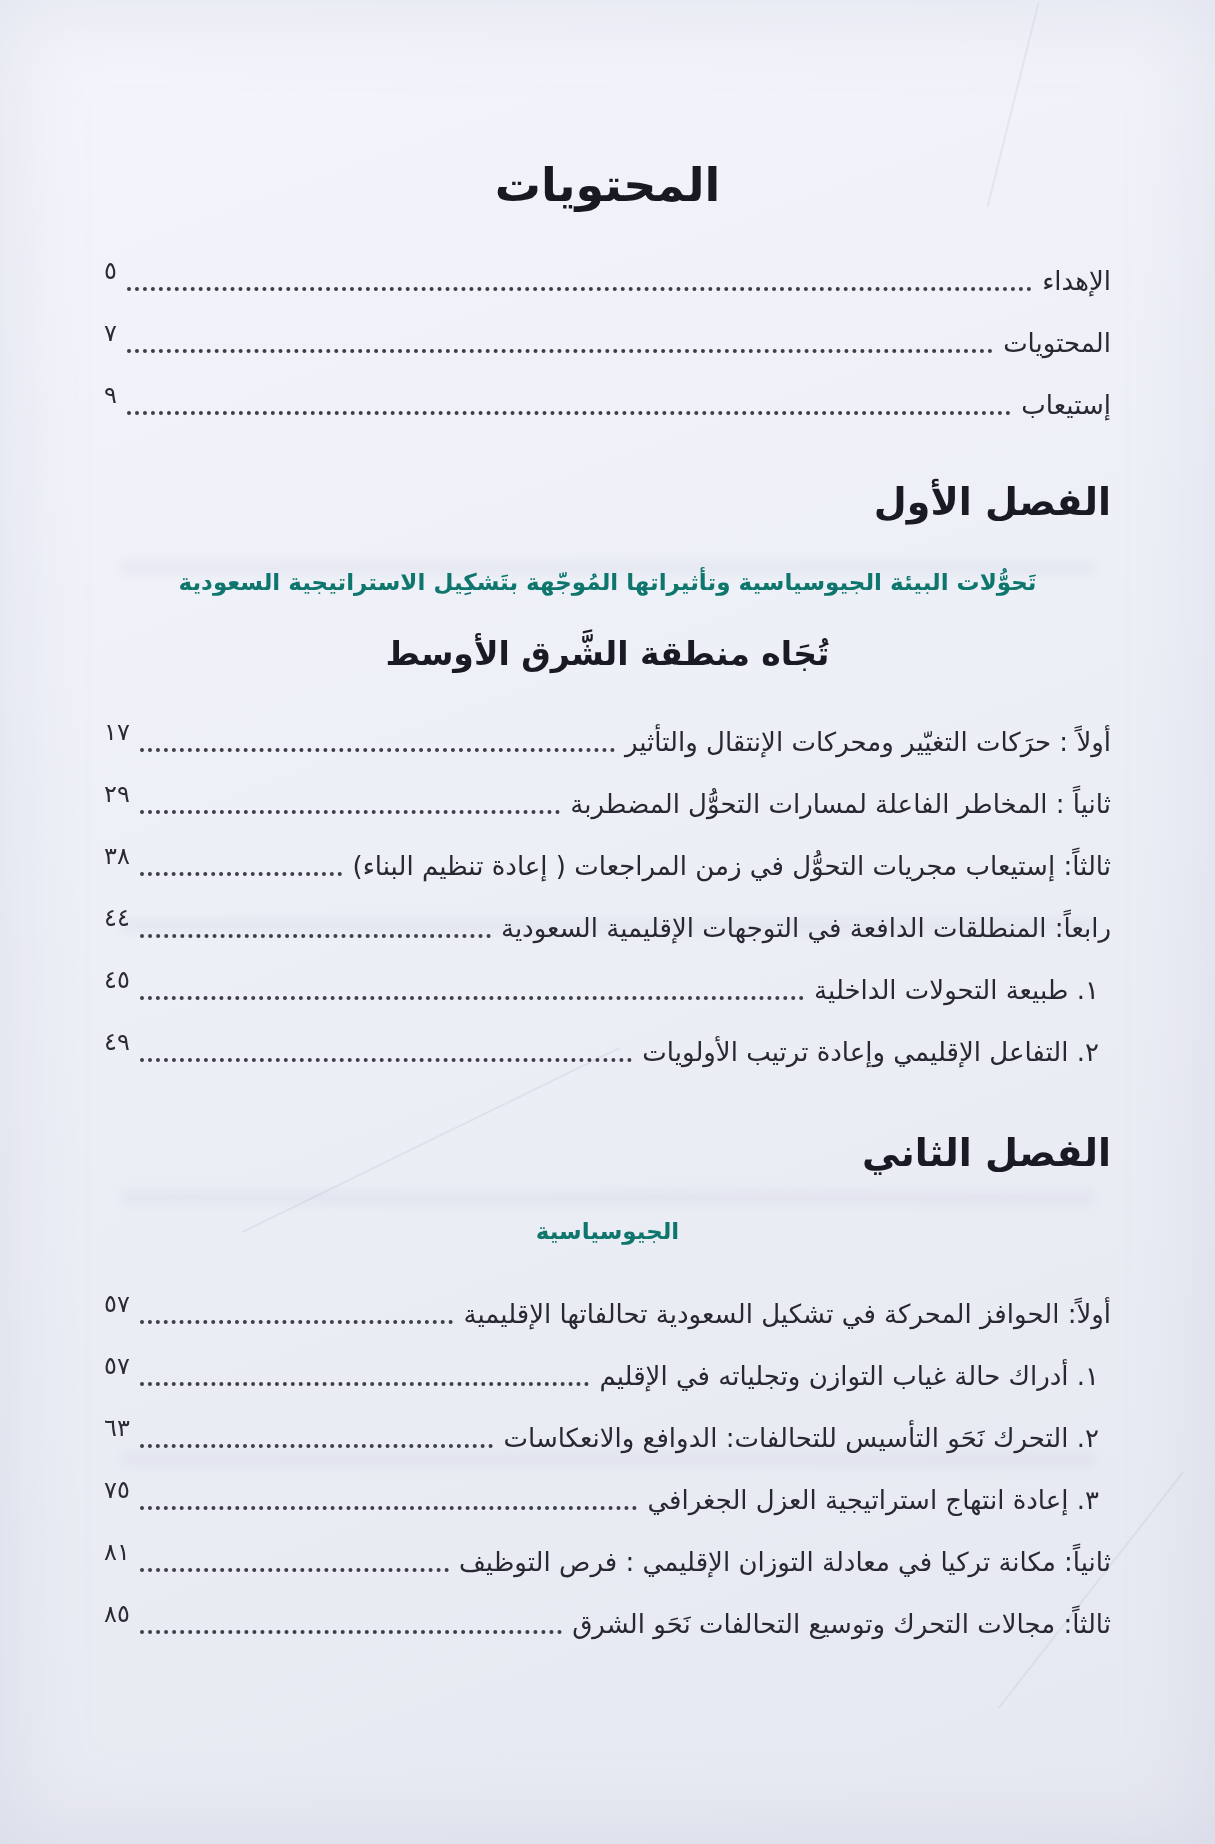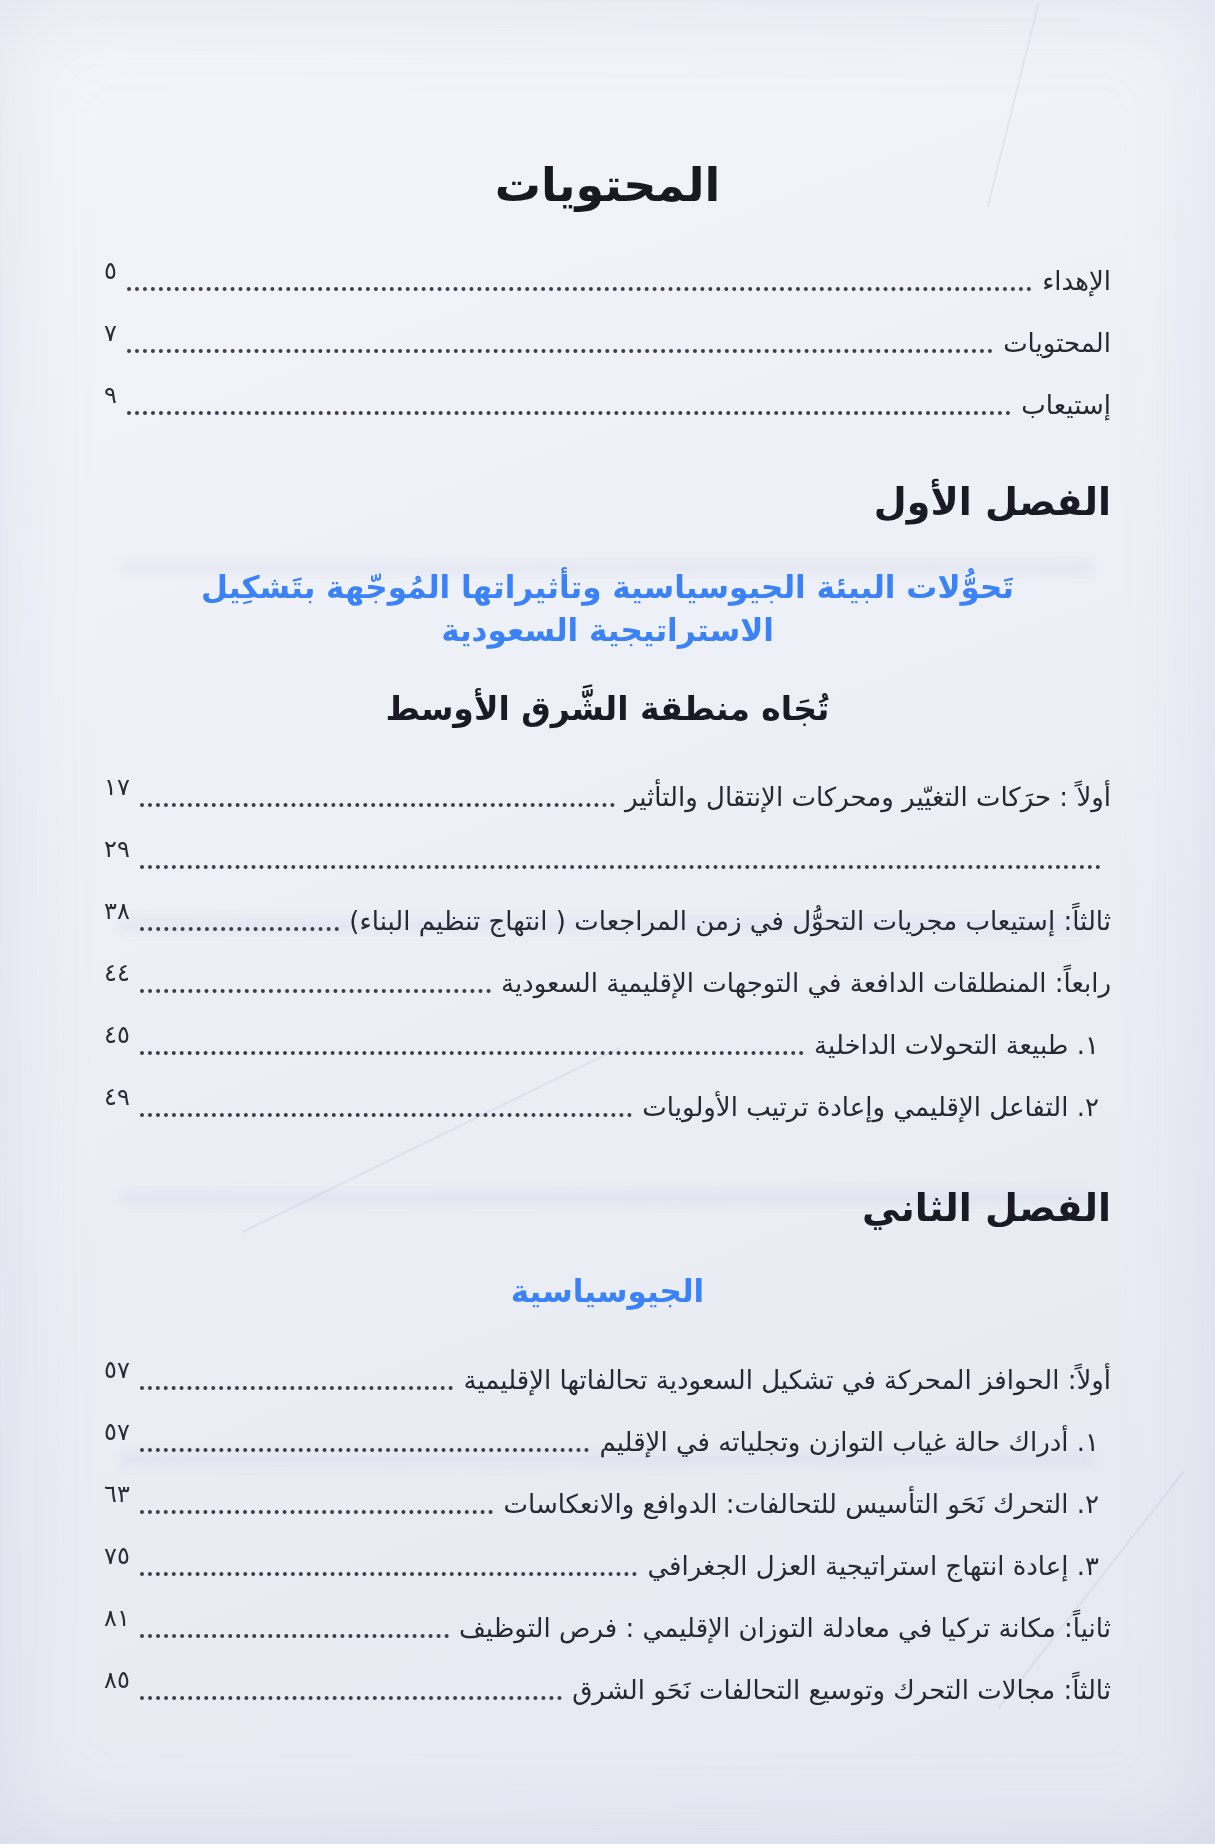--- a/index.html
+++ b/index.html
@@ -23,21 +23,21 @@
     letter-spacing:-1px;
   }
   .front-matter{margin-top:58px;}
   .toc-row{display:flex;direction:rtl;align-items:flex-end;height:38px;margin-bottom:24px;}
   .toc-row.indent{padding-right:12px;}
   .toc-label{font-size:26px;white-space:nowrap;color:#282832;margin-top:20px;}
   .leader{flex:1;border-bottom:4px dotted #3e3e4a;margin:0 10px 5px 10px;min-width:30px;}
   .toc-num{font-size:24px;margin-bottom:11px;color:#2b2b35;}
 
   .chapter-heading{margin:60px 0 0 0;font-size:38px;font-weight:bold;color:#1a1a24;}
-  .chapter-title{margin:42px 0 0 0;text-align:center;font-size:31px;font-weight:bold;color:#3b82f6;line-height:1.4;}
+  .chapter-title{margin:42px 0 0 0;text-align:center;font-size:23px;font-weight:bold;color:#0f766e;line-height:1.4;}
   .chapter-title.second-line{margin-top:30px;}
   .chapter-subtitle{margin:36px 0 0 0;text-align:center;font-size:33px;font-weight:bold;color:#1a1a24;}
   .toc-rows{margin-top:46px;}
   .toc-rows.ch2{margin-top:44px;}
   .chapter2 .chapter-heading{margin-top:64px;}
   .chapter2 .chapter-title{margin-top:40px;}
 </style>
 </head>
 <body>
 
@@ -77,25 +77,26 @@
     <h2 class="chapter-heading">الفصل الأول</h2>
     <h3 class="chapter-title">تَحوُّلات البيئة الجيوسياسية وتأثيراتها المُوجّهة بتَشكِيل الاستراتيجية السعودية</h3>
     <h3 class="chapter-subtitle">تُجَاه منطقة الشَّرق الأوسط</h3>
     <div class="toc-rows">
         <div class="toc-row">
     <span class="toc-label">أولاً : حرَكات التغيّير ومحركات الإنتقال والتأثير</span>
     <span class="leader"></span>
     <span class="toc-num">١٧</span>
   </div>
         <div class="toc-row">
+    <span class="toc-label">ثانياً : المخاطر الفاعلة لمسارات التحوُّل المضطربة</span>
     <span class="leader"></span>
     <span class="toc-num">٢٩</span>
   </div>
         <div class="toc-row">
-    <span class="toc-label">ثالثاً: إستيعاب مجريات التحوُّل في زمن المراجعات ( انتهاج تنظيم البناء)</span>
+    <span class="toc-label">ثالثاً: إستيعاب مجريات التحوُّل في زمن المراجعات ( إعادة تنظيم البناء)</span>
     <span class="leader"></span>
     <span class="toc-num">٣٨</span>
   </div>
         <div class="toc-row">
     <span class="toc-label">رابعاً: المنطلقات الدافعة في التوجهات الإقليمية السعودية</span>
     <span class="leader"></span>
     <span class="toc-num">٤٤</span>
   </div>
         <div class="toc-row indent">
     <span class="toc-label">١. طبيعة التحولات الداخلية</span>

